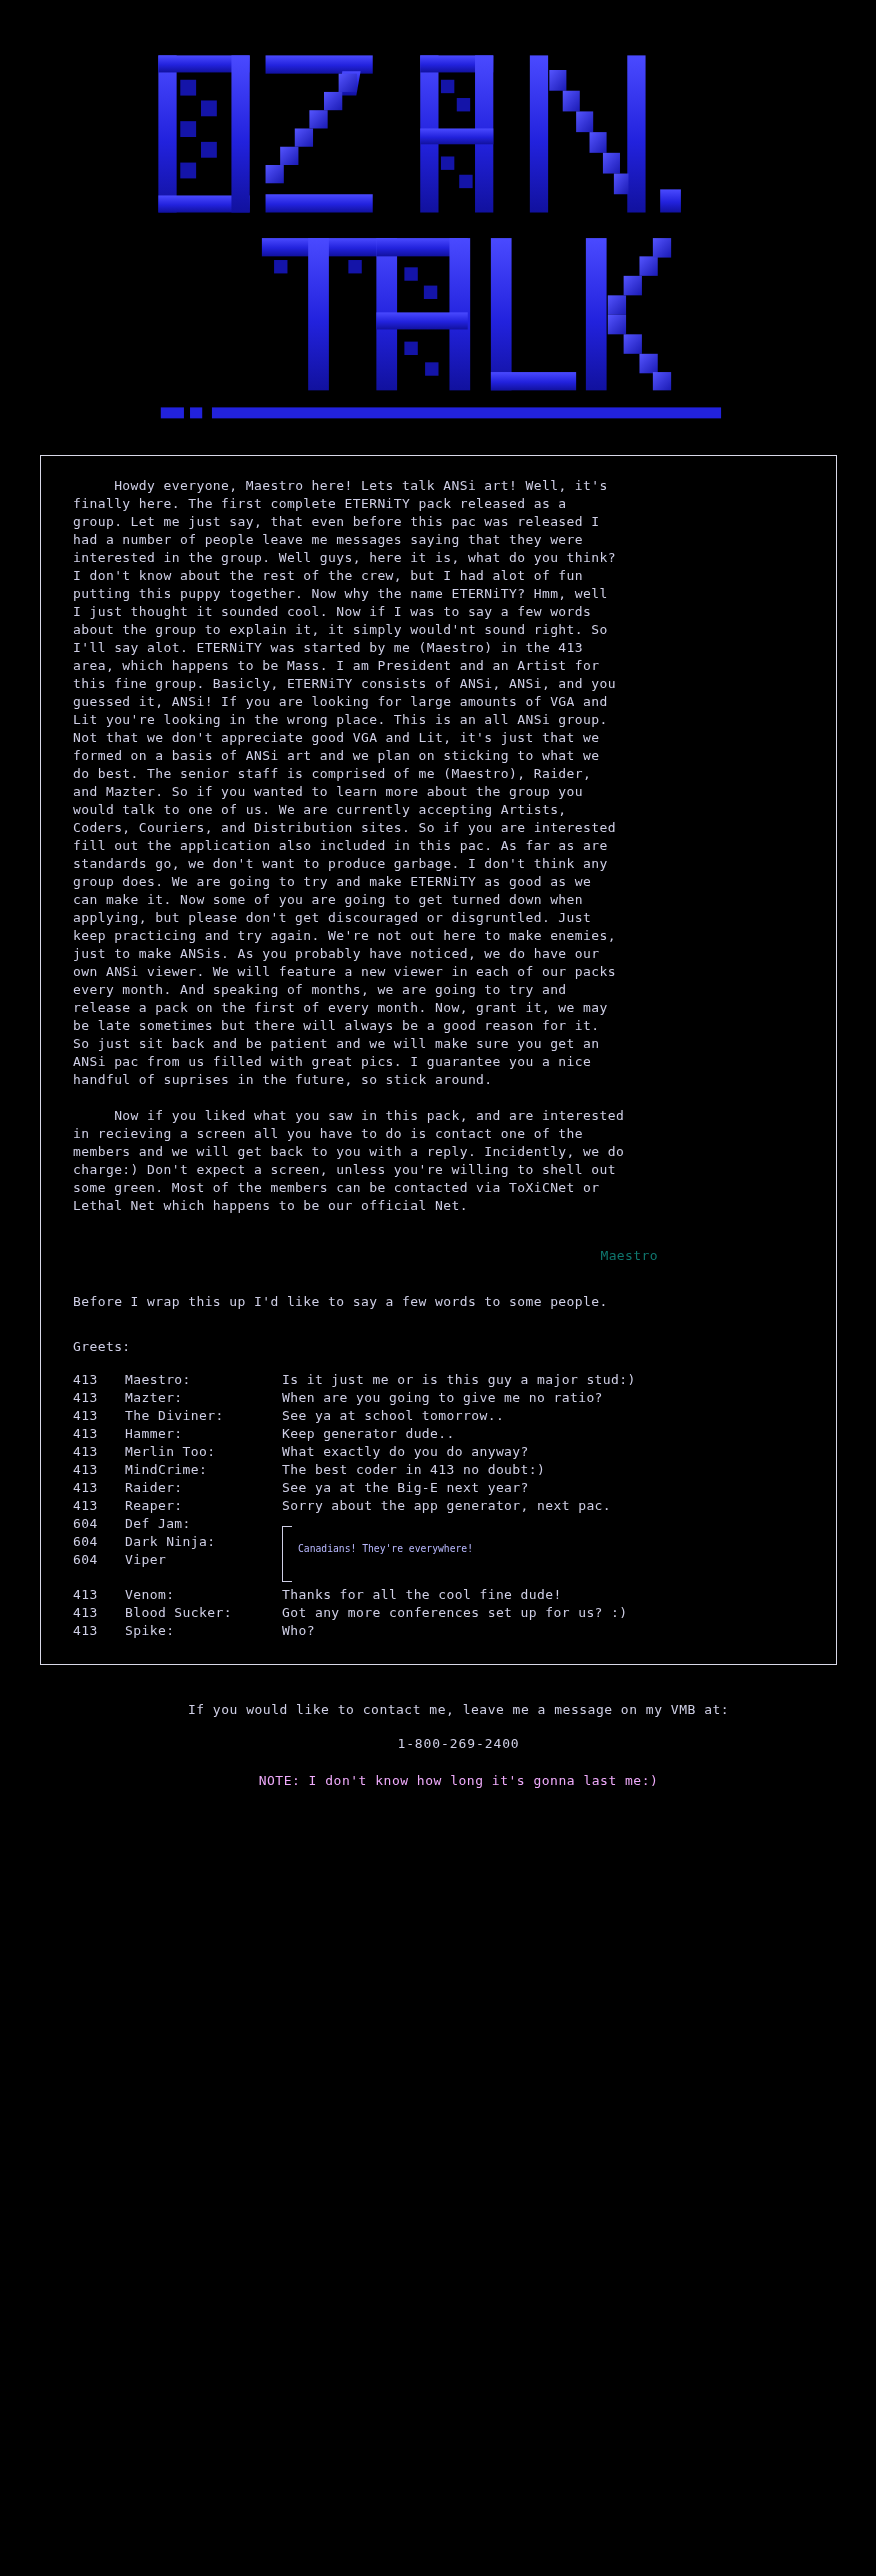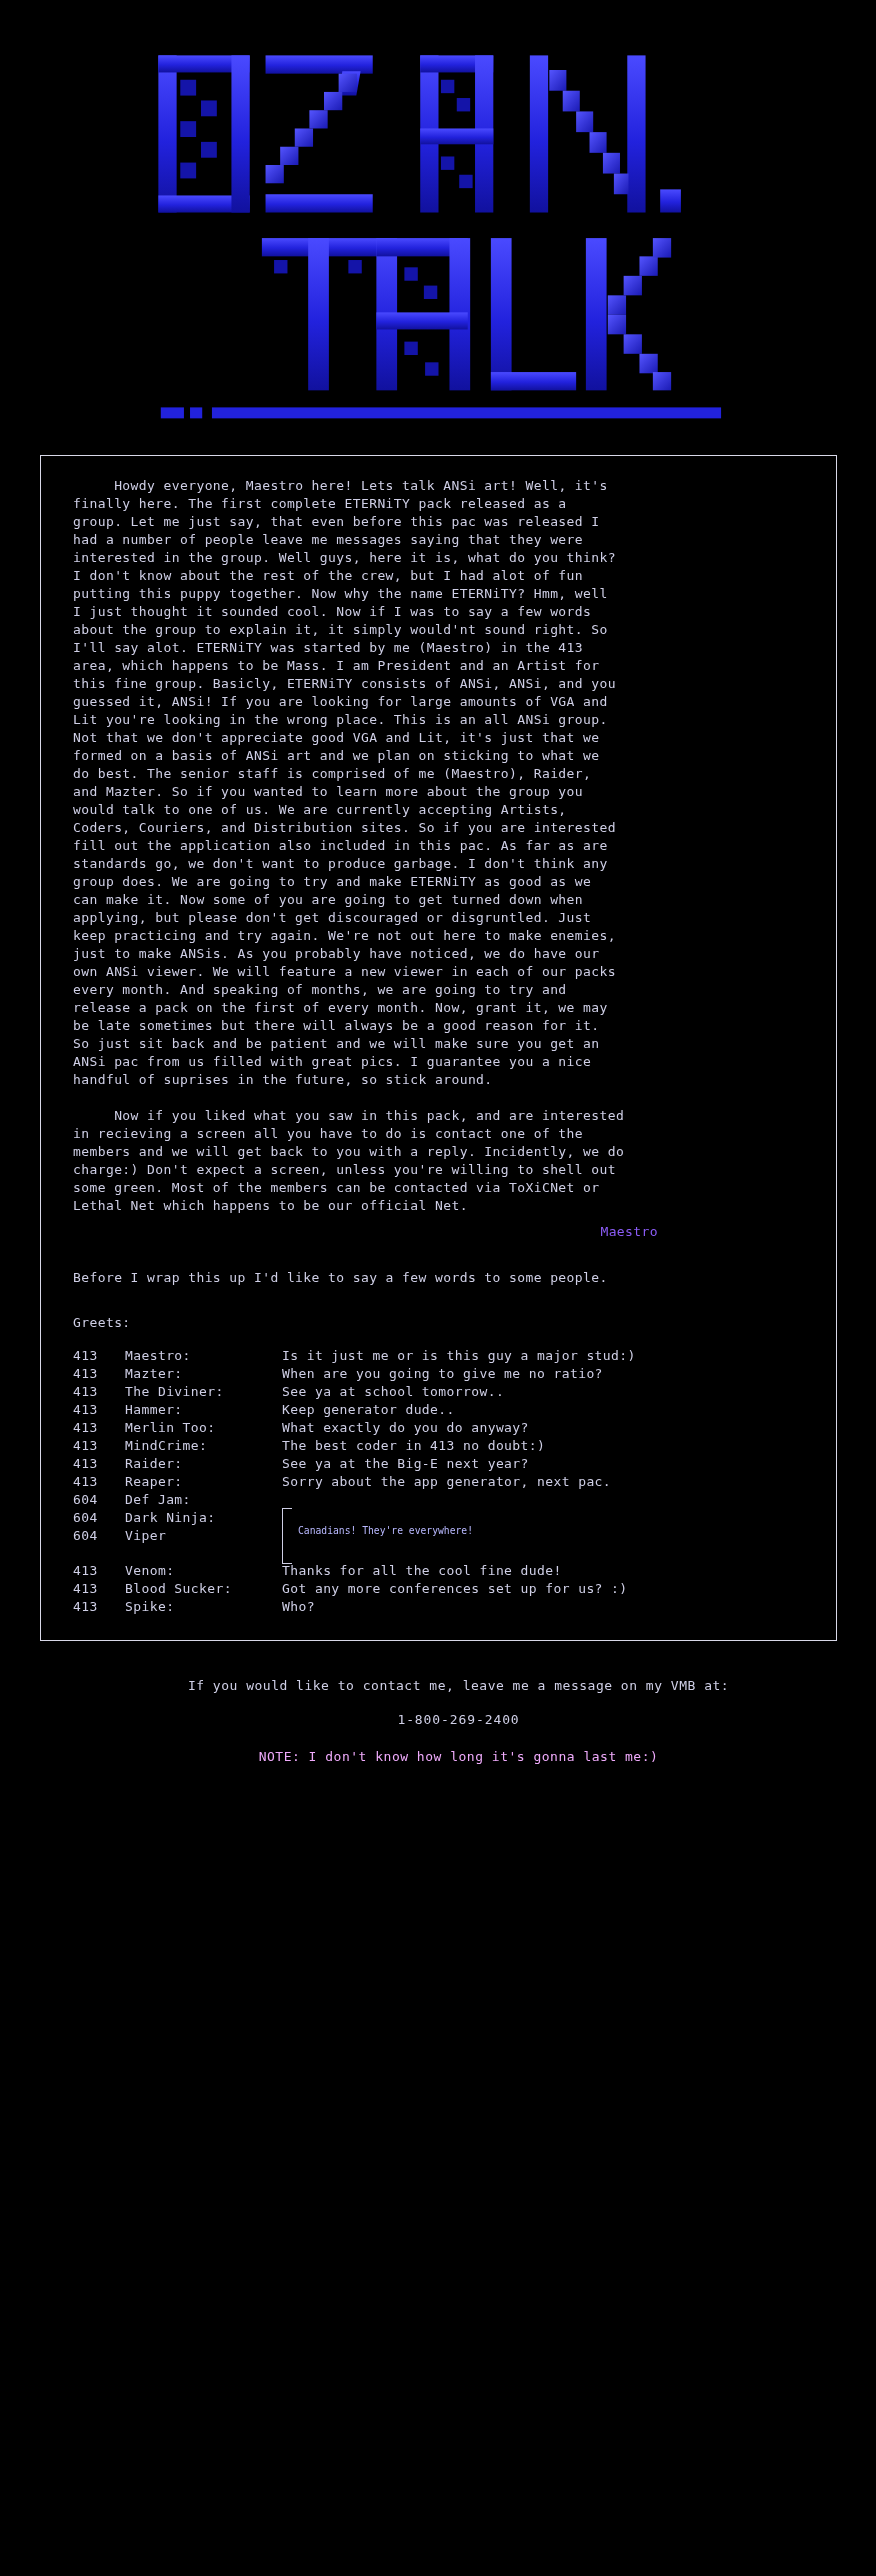--- a/index.html
+++ b/index.html
@@ -65,25 +65,25 @@
     white-space: pre-wrap;
     word-break: normal;
   }
   .mono-block.tight {
     white-space: pre;
   }
   .sig {
     font-size: 13px;
     line-height: 18px;
     letter-spacing: 0.4px;
-    color: #8b5cf6;
+    color: #0f766e;
     white-space: pre;
     text-align: right;
     padding-right: 146px;
-    margin-top: 8px;
+    margin-top: 32px;
   }
   .spacer-sm { height: 17.7px; }
   .spacer-md { height: 28px; }
 
   
   .greets-label {
     font-size: 13px;
     letter-spacing: 0.4px;
     color: #cfcfe6;
     white-space: pre;
@@ -388,21 +388,21 @@
             <td class="g-name">Dark Ninja:</td>
             <td class="g-msg"></td>
           </tr>
           <tr>
             <td class="g-area">604</td>
             <td class="g-name">Viper</td>
             <td class="g-msg"></td>
           </tr>
         </tbody>
       </table>
-      <div style="position:absolute; left:209px; top:17px; width:195px; height:52px;">
+      <div style="position:absolute; left:209px; top:11px; width:195px; height:52px;">
         <div class="brace"></div>
         <div class="brace-label">Canadians! They're everywhere!</div>
       </div>
     </div>
 
     <div class="spacer-sm"></div>
 
     <table class="greets">
       <tbody>
         <tr>

